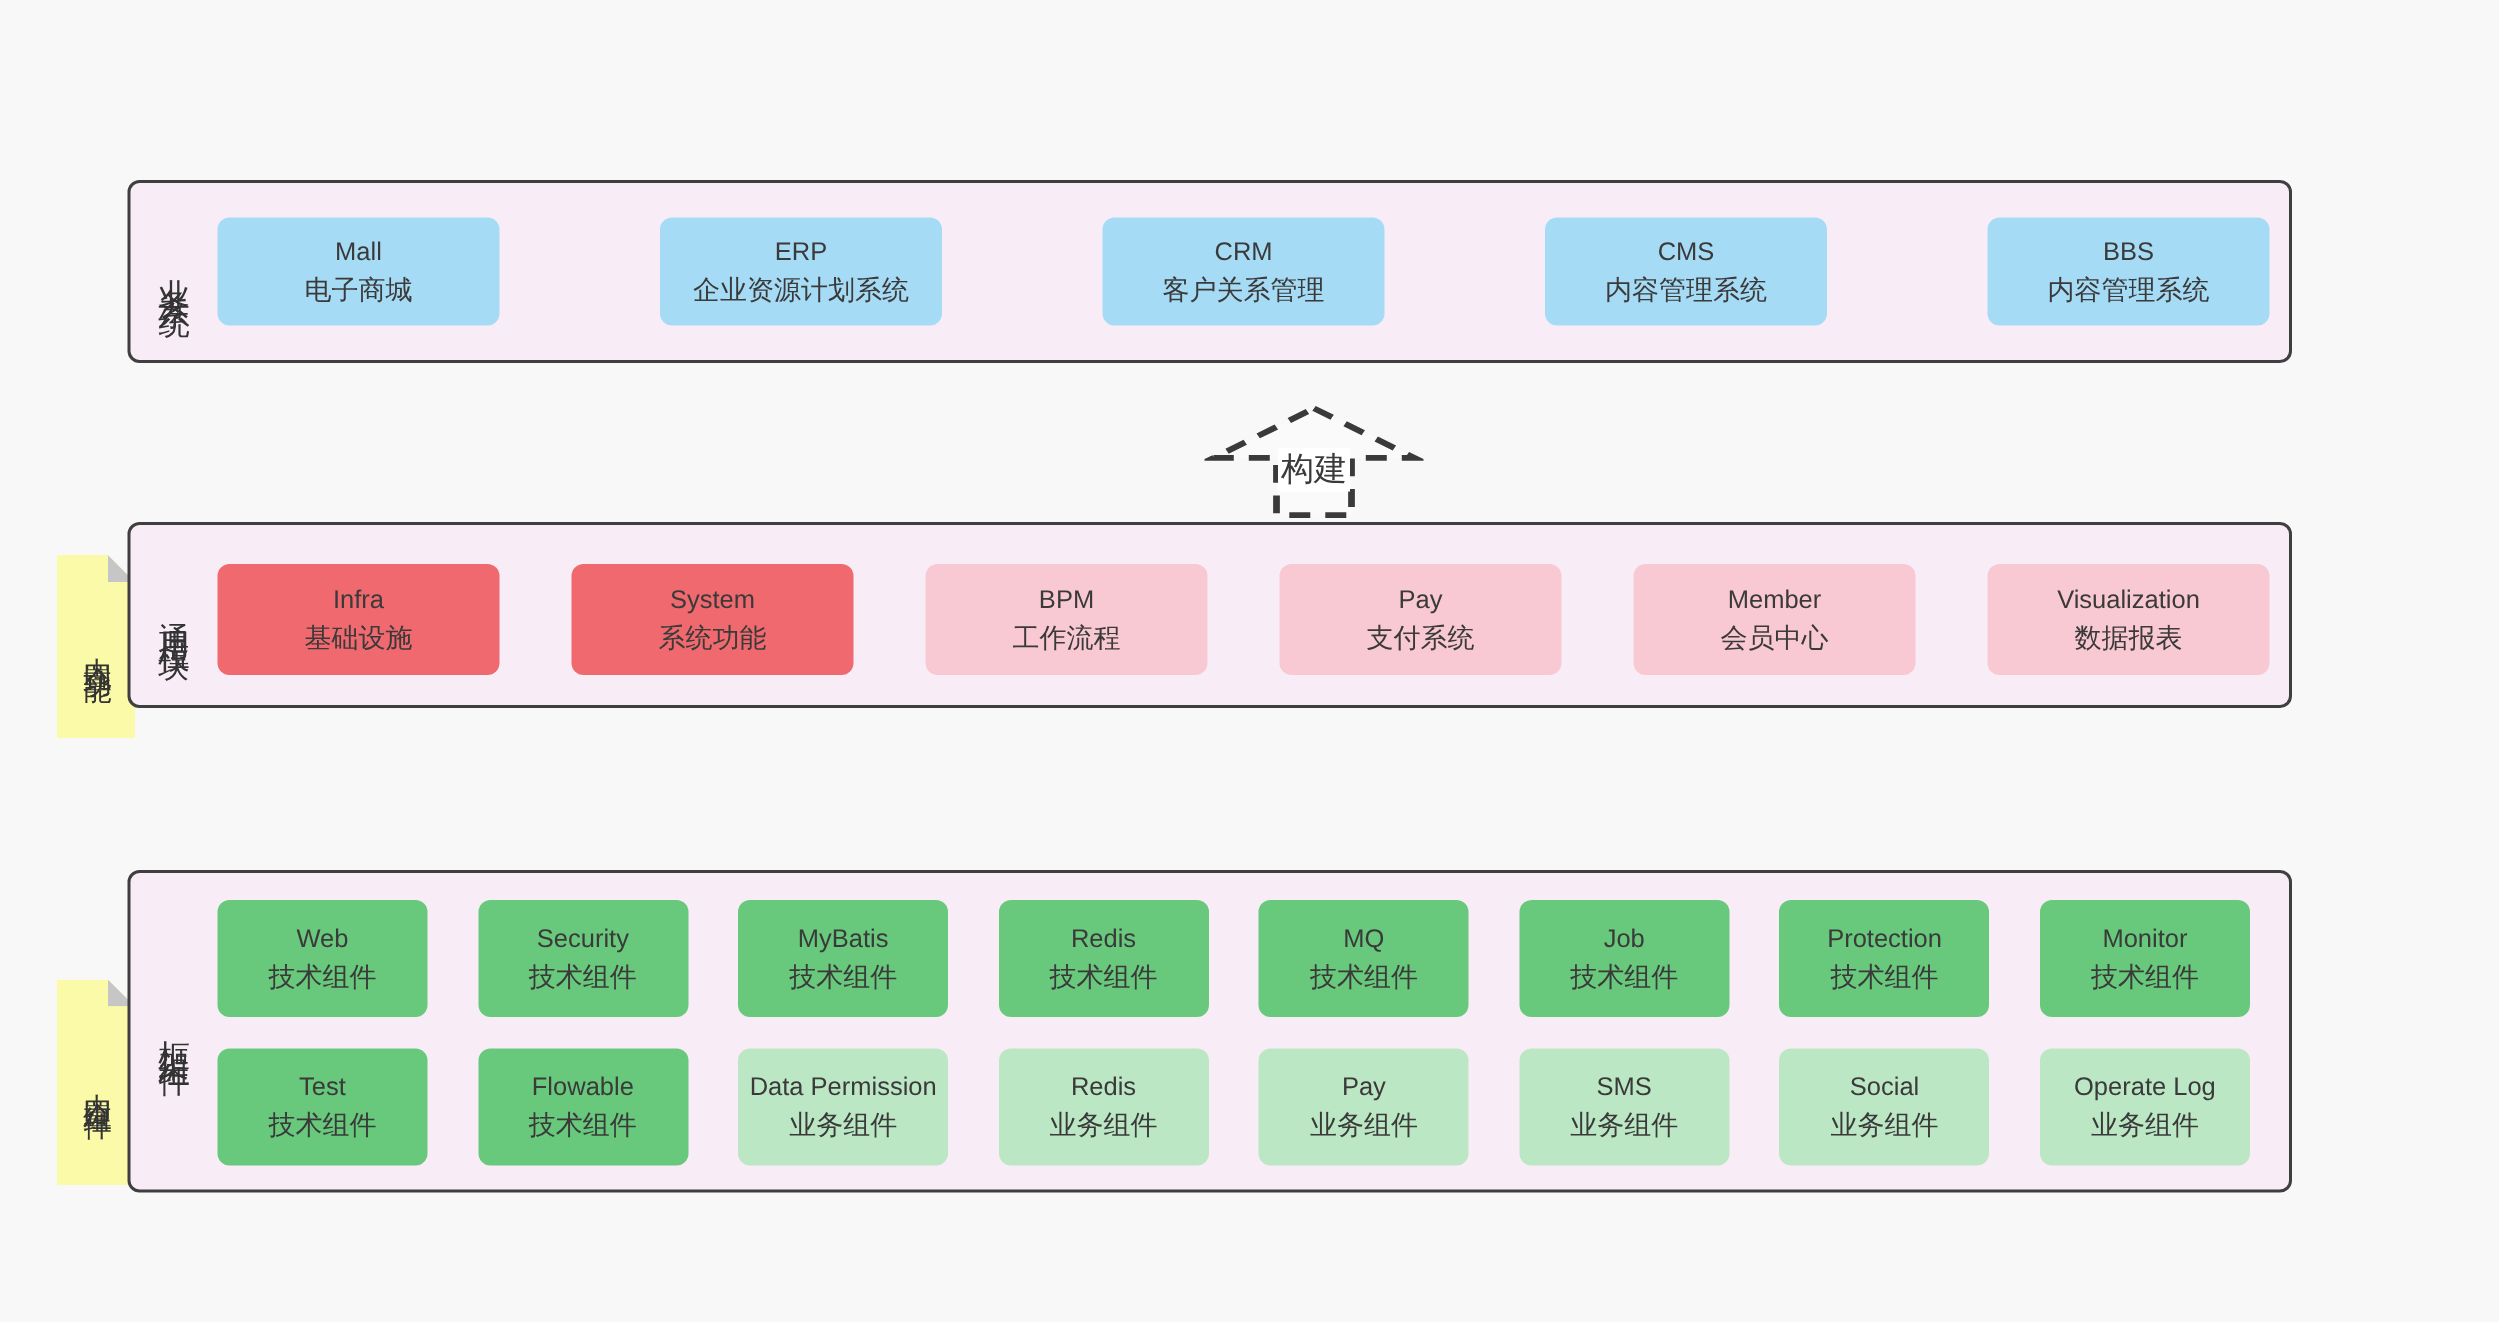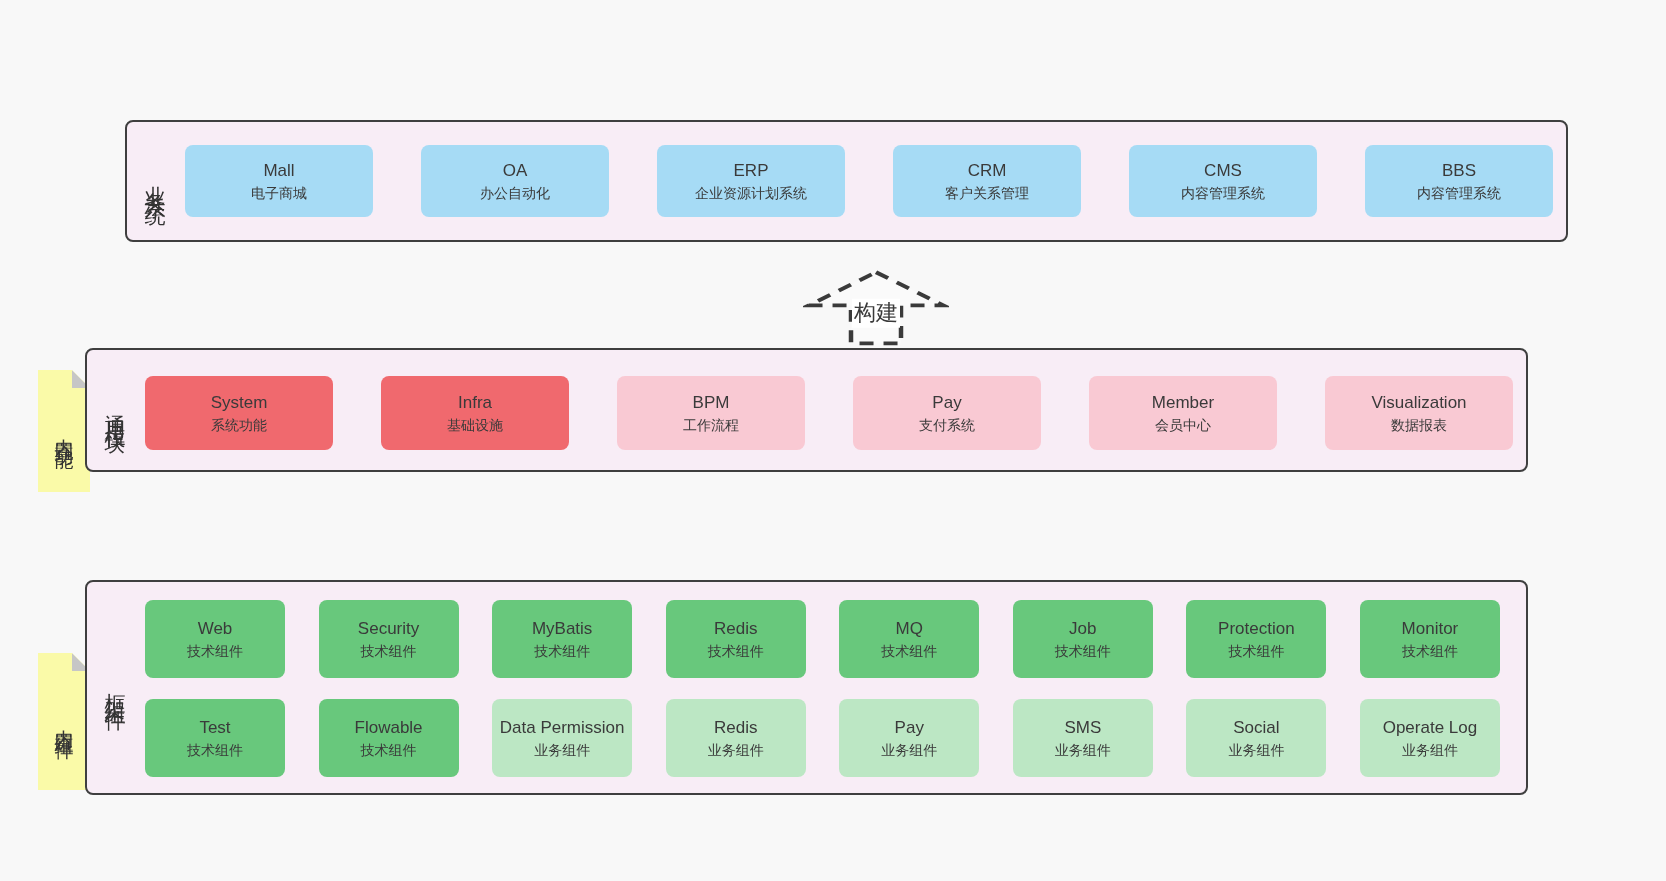--- a/index.html
+++ b/index.html
@@ -17,21 +17,21 @@
   
   .layer{
     position:absolute;
     left:85px;width:1443px;
     background:#f8edf6;
     border:2px solid #3f3f3f;
     border-radius:8px;
     z-index:2;
     box-sizing:border-box;
   }
-  .layer-business{top:120px;height:122px;margin-left:40px;}
+  .layer-business{top:120px;height:122px;}
   .layer-modules{top:348px;height:124px;}
   .layer-framework{top:580px;height:215px;}
   .layer-label{
     position:absolute;left:14px;top:50%;
     transform:translateY(-50%);
     writing-mode:vertical-rl;
     text-orientation:upright;
     font-size:21px;
     letter-spacing:6px;
     color:#333;
@@ -62,21 +62,21 @@
     padding:2px 6px;
   }
   .box-wide{width:188px;height:72px;}
   .layer-modules .box-wide{height:74px;}
   .box-narrow{width:140px;height:78px;}
   .v-blue{background:#a6dbf5;}
   .v-red{background:#f0696e;}
   .v-pink{background:#f9c9d3;}
   .v-green{background:#68c87c;}
   .v-lightgreen{background:#bce7c4;}
-  .box .zh{font-size:14px;}
+  .box .zh{font-size:18px;}
   
   .arrow{position:absolute;z-index:3;width:146px;height:78px;}
   .arrow-build{left:803px;top:268px;}
   .arrow-implement{left:819px;top:506px;}
   .arrow svg{position:absolute;left:0;top:0;width:100%;height:100%;}
   .arrow-label{
     position:absolute;
     left:50%;top:58%;
     transform:translate(-50%,-50%);
     background:#ffffff;
@@ -130,24 +130,20 @@
   </div>
 
   <section class="layer layer-business">
     <div class="layer-label">业务系统</div>
     <div class="boxes">
       <div class="box box-wide v-blue">
         <div>Mall</div>
         <div class="zh">电子商城</div>
       </div>
       <div class="box box-wide v-blue">
-        <div>OA</div>
-        <div class="zh">办公自动化</div>
-      </div>
-      <div class="box box-wide v-blue">
         <div>ERP</div>
         <div class="zh">企业资源计划系统</div>
       </div>
       <div class="box box-wide v-blue">
         <div>CRM</div>
         <div class="zh">客户关系管理</div>
       </div>
       <div class="box box-wide v-blue">
         <div>CMS</div>
         <div class="zh">内容管理系统</div>
@@ -163,26 +159,26 @@
     <svg viewBox="0 0 146 92" preserveAspectRatio="none">
       <path d="M73 5 L140 44 L98 44 L98 89 L48 89 L48 44 L6 44 Z" fill="#fafafa" stroke="#3a3a3a" stroke-width="4.5" stroke-dasharray="14 10"></path>
     </svg>
     <span class="arrow-label">构建</span>
   </div>
 
   <section class="layer layer-modules">
     <div class="layer-label">通用模块</div>
     <div class="boxes">
       <div class="box box-wide v-red">
+        <div>Infra</div>
+        <div class="zh">基础设施</div>
+      </div>
+      <div class="box box-wide v-red">
         <div>System</div>
         <div class="zh">系统功能</div>
-      </div>
-      <div class="box box-wide v-red">
-        <div>Infra</div>
-        <div class="zh">基础设施</div>
       </div>
       <div class="box box-wide v-pink">
         <div>BPM</div>
         <div class="zh">工作流程</div>
       </div>
       <div class="box box-wide v-pink">
         <div>Pay</div>
         <div class="zh">支付系统</div>
       </div>
       <div class="box box-wide v-pink">

